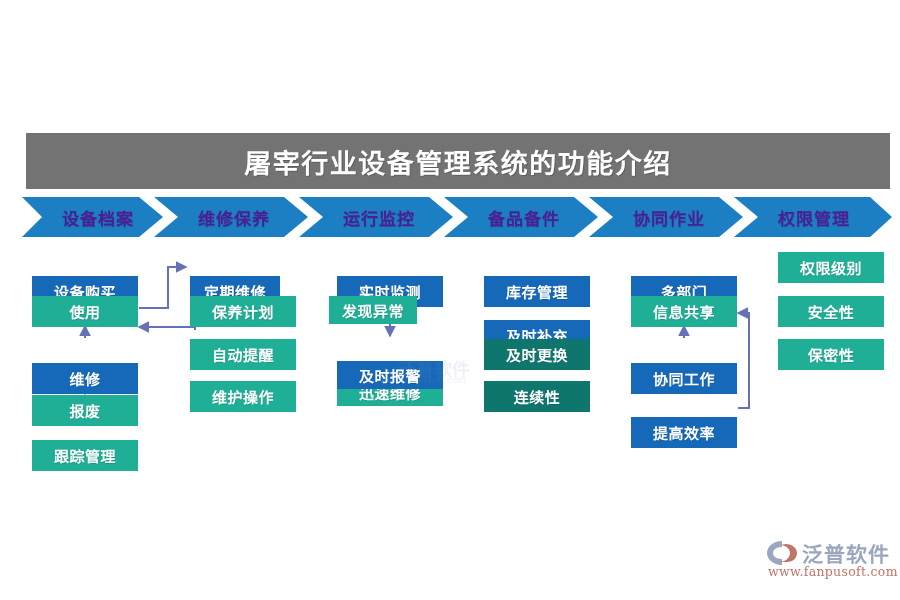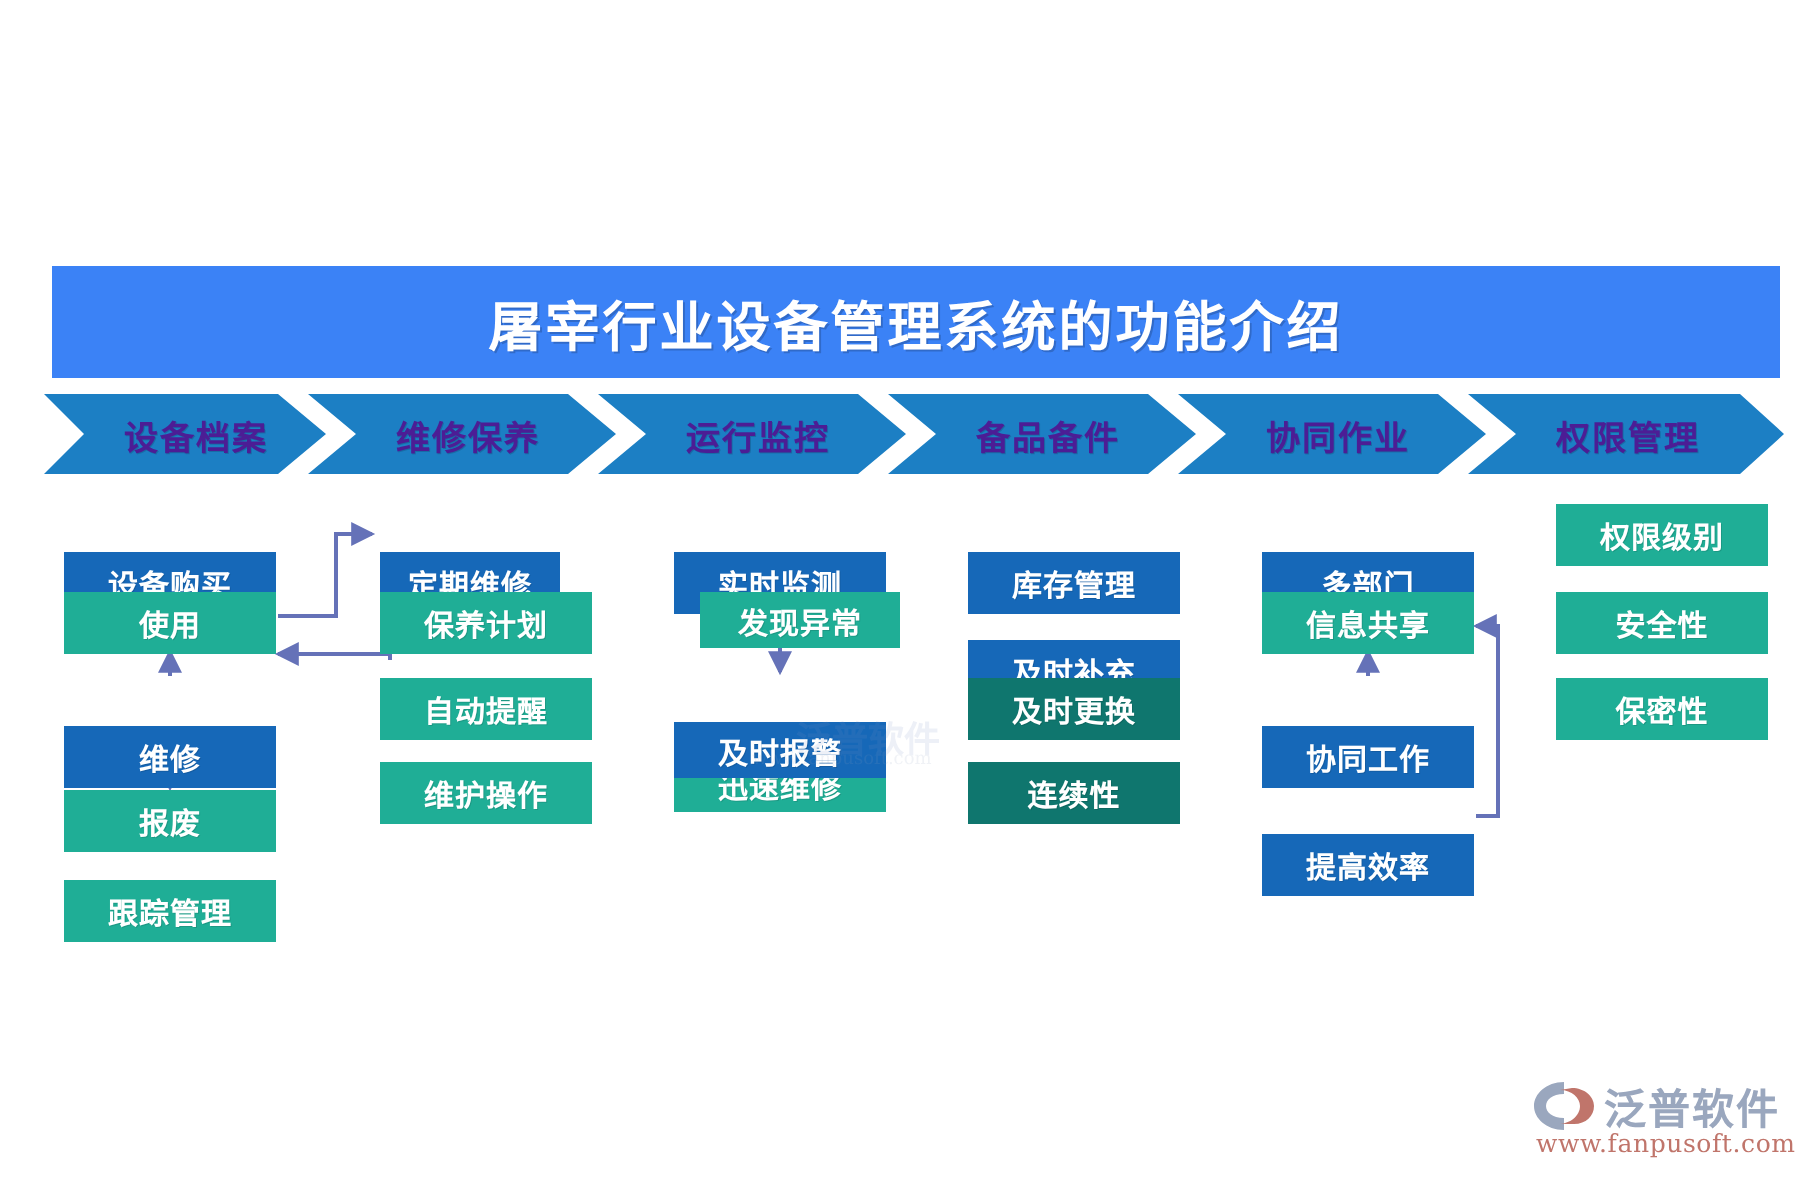--- a/index.html
+++ b/index.html
@@ -9,21 +9,21 @@
     background:#ffffff;
     font-family:"DejaVu Sans","Liberation Sans",sans-serif;
     overflow:hidden;
     position:relative;
   }
   #canvas{position:absolute;inset:0;width:900px;height:600px;}
 
   
   .title-banner{
     position:absolute;left:26px;top:133px;width:864px;height:56px;
-    background:#3b82f6;
+    background:#737373;
   }
   .title-banner .title-text{
     position:absolute;inset:0;
     display:flex;align-items:center;justify-content:center;
     color:#ffffff;
     font-size:27px;font-weight:bold;letter-spacing:1.5px;
     text-shadow:1px 1px 0 rgba(0,0,0,.18);
     white-space:nowrap;
   }
 
@@ -160,21 +160,21 @@
   <div class="node blue" style="left:32px;top:339px;width:106px;height:31px;">维修</div>
   <div class="node teal" style="left:32px;top:395px;width:106px;height:31px;">报废</div>
   <div class="node teal" style="left:32px;top:440px;width:106px;height:31px;">跟踪管理</div>
 
   <div class="node blue" style="left:190px;top:252px;width:90px;height:31px;">定期维修</div>
   <div class="node teal" style="left:190px;top:296px;width:106px;height:31px;">保养计划</div>
   <div class="node teal" style="left:190px;top:339px;width:106px;height:31px;">自动提醒</div>
   <div class="node teal" style="left:190px;top:381px;width:106px;height:31px;">维护操作</div>
 
   <div class="node blue" style="left:337px;top:252px;width:106px;height:31px;">实时监测</div>
-  <div class="node teal" style="left:350px;top:296px;width:100px;height:28px;">发现异常</div>
+  <div class="node teal" style="left:329px;top:296px;width:88px;height:28px;">发现异常</div>
   <div class="node teal" style="left:337px;top:378px;width:106px;height:28px;">迅速维修</div>
   <div class="node blue" style="left:337px;top:337px;width:106px;height:28px;">及时报警</div>
 
   <div class="node blue" style="left:484px;top:252px;width:106px;height:31px;">库存管理</div>
   <div class="node blue" style="left:484px;top:296px;width:106px;height:31px;">及时补充</div>
   <div class="node blue-br" style="left:484px;top:339px;width:106px;height:31px;">及时更换</div>
   <div class="node blue-br" style="left:484px;top:381px;width:106px;height:31px;">连续性</div>
 
   <div class="node blue" style="left:631px;top:252px;width:106px;height:31px;">多部门</div>
   <div class="node teal" style="left:631px;top:296px;width:106px;height:31px;">信息共享</div>

